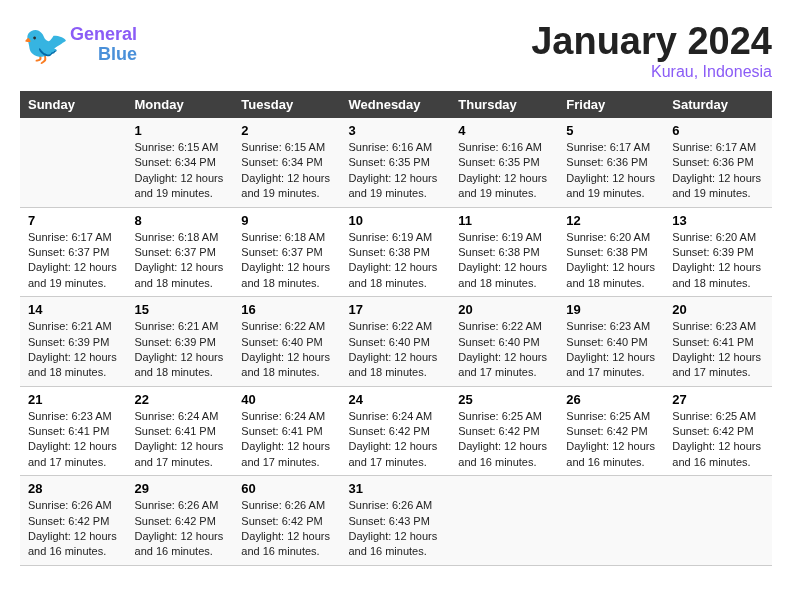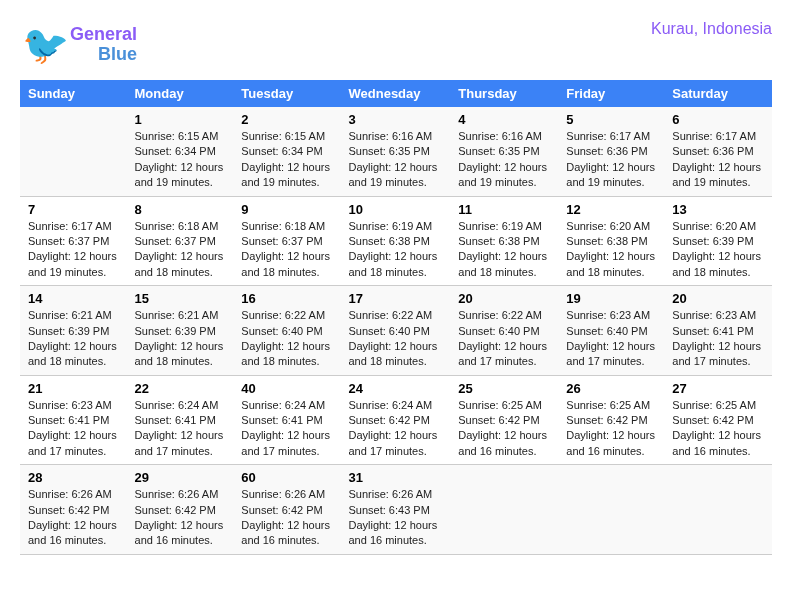--- a/index.html
+++ b/index.html
@@ -27,21 +27,21 @@
     .subtitle {
       font-size: 16px;
       color: #8b5cf6;
     }
     table {
       width: 100%;
       border-collapse: collapse;
       font-size: 11.5px;
     }
     thead tr th {
-      background-color: #3b82f6;
+      background-color: #404040;
       color: #fff;
       text-align: left;
       padding: 6px 8px;
       font-size: 13px;
       font-weight: bold;
     }
     tbody tr {
       border-bottom: 1px solid #ccc;
     }
     tbody tr:nth-child(odd) {
@@ -100,20 +100,21 @@
   <div class="logo-container">
     <svg class="logo-icon" viewBox="0 0 50 50" xmlns="http://www.w3.org/2000/svg">
       <text x="2" y="38" font-size="38" fill="#4a90d9">🐦</text>
     </svg>
     <div class="logo-words">
       <span class="logo-general">General</span>
       <span class="logo-blue">Blue</span>
     </div>
   </div>
   <div class="title-block">
+    <div class="month-title">January 2024</div>
     <div class="subtitle">Kurau, Indonesia</div>
   </div>
 </div>
 
 <table>
   <thead>
     <tr>
     <th>Sunday</th>
         <th>Monday</th>
         <th>Tuesday</th>

